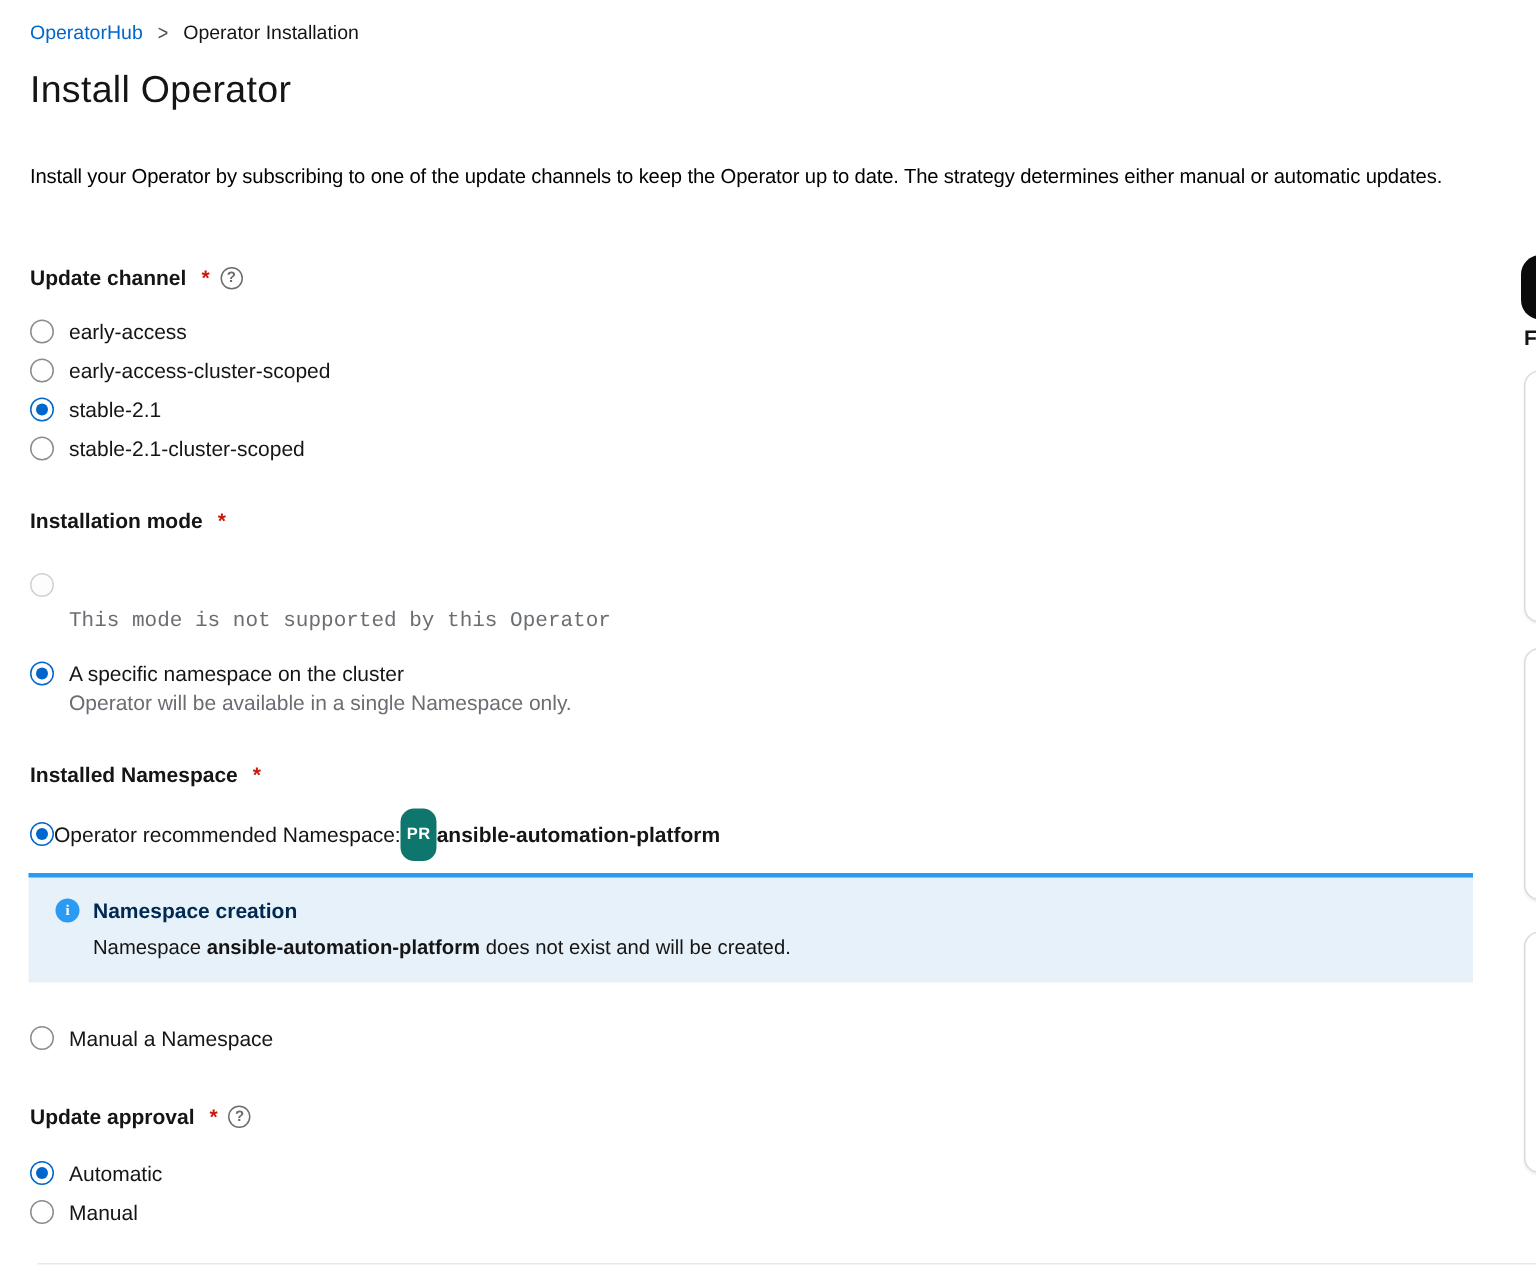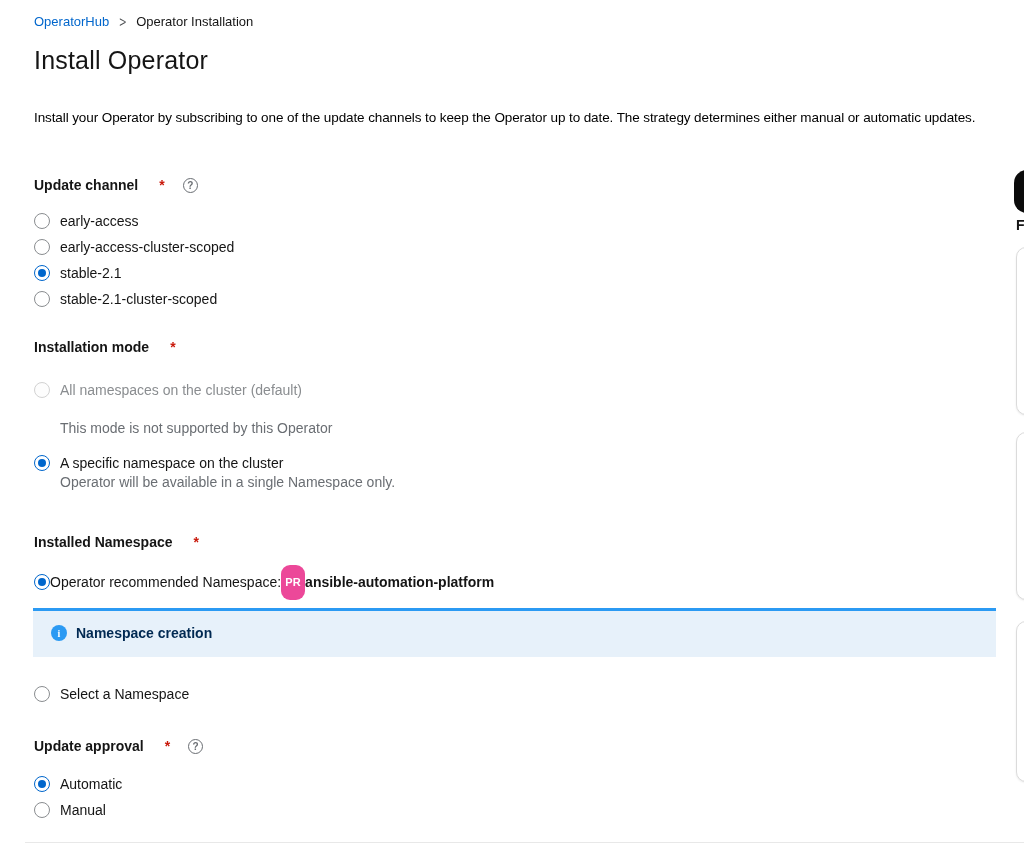--- a/index.html
+++ b/index.html
@@ -1,54 +1,54 @@
 <!DOCTYPE html>
 <html><head>
 <meta charset="utf-8">
 <style>
   * { margin:0; padding:0; box-sizing:border-box; }
   html,body { width:1024px; height:848px; background:#ffffff;
     font-family:"Liberation Sans", sans-serif; color:#151515; }
   .viewport { position:relative; width:1024px; height:848px; overflow:hidden; background:#fff; }
-  .content { position:absolute; left:34px; top:14px; width:990px; }
+  .content { position:absolute; left:20px; top:14px; width:990px; }
 
   
   .breadcrumb { display:flex; align-items:center; gap:10px; font-size:13px; }
   .breadcrumb a { color:#0066CC; text-decoration:none; cursor:pointer; }
   .crumb-sep { color:#4f5255; font-size:12px; transform:scaleY(1.2); }
   .crumb-current { color:#151515; }
 
   h1.page-title { margin-top:17px; font-size:25px; font-weight:500; letter-spacing:0.2px; color:#151515; }
 
   .page-desc { margin-top:35px; font-size:13.5px; letter-spacing:-0.1px; color:#000000;
     white-space:nowrap; overflow:hidden; width:998px; }
 
   
-  .field-label { display:flex; align-items:center; gap:18px; font-size:14px; font-weight:700; color:#151515; }
+  .field-label { display:flex; align-items:center; gap:7px; font-size:14px; font-weight:700; color:#151515; }
   .req { color:#C9190B; font-weight:700; margin-left:3px; }
   .help-icon { display:inline-flex; align-items:center; justify-content:center;
     width:15px; height:15px; border:1px solid #6A6E73; border-radius:50%;
     font-size:10px; font-weight:700; color:#6A6E73; cursor:pointer; background:#fff; }
 
   
   .radio-row { display:flex; align-items:center; gap:10px; height:26px; cursor:pointer; }
   .radio { flex:0 0 auto; width:16px; height:16px; border-radius:50%; background:#fff;
     border:1px solid #8A8D90; position:relative; }
   .radio.checked { border:1px solid #0066CC; }
   .radio.checked::after { content:""; position:absolute; left:3px; top:3px; width:8px; height:8px;
     border-radius:50%; background:#0066CC; }
   .radio.disabled { border:1px solid #D2D2D2; background:#fdfdfd; }
   .radio-label { font-size:14px; color:#151515; }
   .radio-label.dim { color:#8A8D90; }
   .helper { margin-left:26px; font-size:14px; color:#6A6E73; }
 
   
   .ns-row { display:flex; align-items:center; height:26px; cursor:pointer; }
   .proj-badge { display:inline-flex; align-items:center; justify-content:center;
-    min-width:24px; height:35px; padding:0 4px; border-radius:9px; background:#ec4899;
+    min-width:24px; height:35px; padding:0 4px; border-radius:9px; background:#0f766e;
     color:#fff; font-size:11px; font-weight:700; letter-spacing:0.3px; }
   .ns-name { font-weight:700; color:#151515; font-size:14px; }
 
   
   .alert { margin-top:13px; margin-left:-1px; width:963px; background:#E7F1FA;
     border-top:3px solid #2B9AF3; padding:14px 16px 16px 18px; }
   .alert-head { display:flex; align-items:center; gap:9px; }
   .info-icon { display:inline-flex; align-items:center; justify-content:center;
     width:16px; height:16px; border-radius:50%; background:#2B9AF3; color:#fff;
     font-size:10px; font-weight:700; font-family:"Liberation Serif", serif; }
@@ -108,51 +108,51 @@
       </div>
     </div>
 
     <div class="field-label" style="margin-top:27px;text-align:right;">
       <span>Installation mode</span>
         <span class="req">*</span>
     </div>
     <div style="margin-top:22px;">
       <div class="radio-row">
         <span class="radio disabled"></span>
-        <span class="radio-label dim">All namespaces on the cluster (default)</span>
       </div>
-      <div class="helper" style="margin-top:17px;">This mode is not supported by this Operator</div>
+      <div class="helper" style="margin-top:3px;font-family:Liberation Mono, monospace;">This mode is not supported by this Operator</div>
       <div class="radio-row" style="margin-top:14px;">
         <span class="radio checked"></span>
         <span class="radio-label">A specific namespace on the cluster</span>
       </div>
       <div class="helper" style="margin-top:-2px;">Operator will be available in a single Namespace only.</div>
     </div>
 
-    <div class="field-label" style="margin-top:44px;">
+    <div class="field-label" style="margin-top:32px;">
       <span>Installed Namespace</span>
         <span class="req">*</span>
     </div>
     <div class="ns-row" style="margin-top:19px;">
       <span class="radio checked"></span>
       <span class="radio-label">Operator recommended Namespace:</span>
       <span class="proj-badge">PR</span>
       <span class="ns-name">ansible-automation-platform</span>
     </div>
 
     <div class="alert">
       <div class="alert-head">
         <span class="info-icon">i</span>
         <span class="alert-title">Namespace creation</span>
       </div>
+      <div class="alert-body"><span>Namespace </span><b>ansible-automation-platform</b><span> does not exist and will be created.</span></div>
     </div>
 
     <div class="radio-row" style="margin-top:24px;">
       <span class="radio"></span>
-      <span class="radio-label">Select a Namespace</span>
+      <span class="radio-label">Manual a Namespace</span>
     </div>
 
     <div class="field-label" style="margin-top:31px;">
       <span>Update approval</span>
         <span class="req">*</span>
       <span class="help-icon">?</span>
     </div>
     <div style="margin-top:17px;">
       <div class="radio-row">
         <span class="radio checked"></span>

